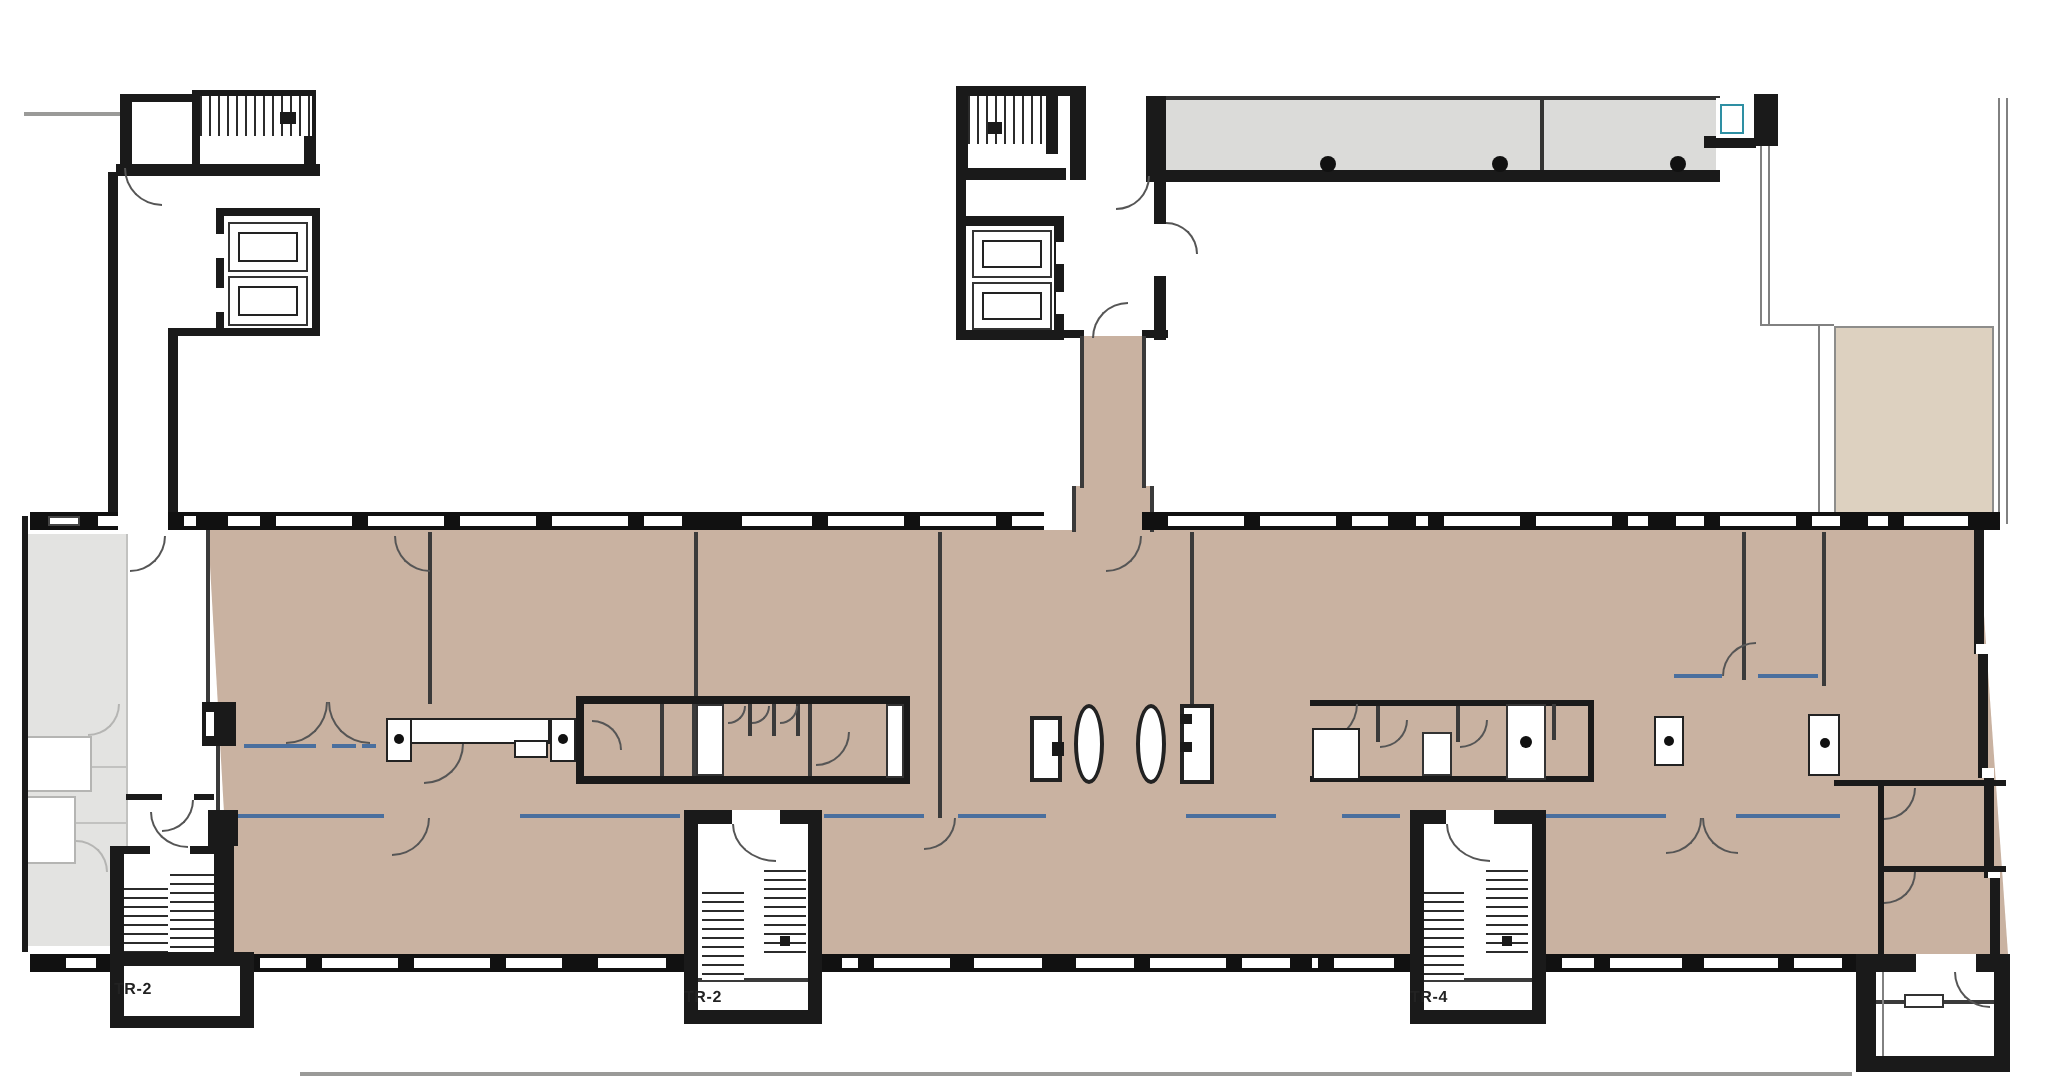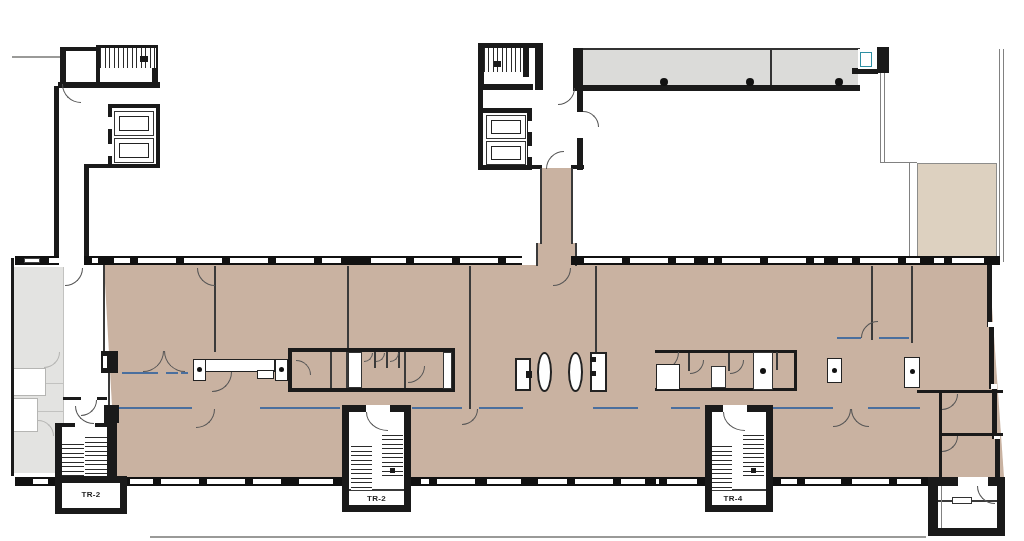--- a/index.html
+++ b/index.html
@@ -32,21 +32,21 @@
   .pw{background:#111}
   .tread-v{background-color:#fff;background-image:repeating-linear-gradient(180deg,#2b2b2b 0 1px,transparent 1px 4.5px)}
   .tread-h{background-color:#fff;background-image:repeating-linear-gradient(90deg,#2b2b2b 0 1px,transparent 1px 4.5px)}
   .arc-tl{border:solid #555;border-width:1.5px 0 0 1.5px;border-top-left-radius:100%;background:transparent}
   .arc-tr{border:solid #555;border-width:1.5px 1.5px 0 0;border-top-right-radius:100%;background:transparent}
   .arc-bl{border:solid #555;border-width:0 0 1.5px 1.5px;border-bottom-left-radius:100%;background:transparent}
   .arc-br{border:solid #555;border-width:0 1.5px 1.5px 0;border-bottom-right-radius:100%;background:transparent}
   .garc-tr{border:solid #b5b5b3;border-width:1px 1px 0 0;border-top-right-radius:100%;background:transparent}
   .garc-br{border:solid #b5b5b3;border-width:0 1px 1px 0;border-bottom-right-radius:100%;background:transparent}
   .lbl{position:absolute;z-index:6;font-size:8px;font-weight:bold;color:#222;
-       text-align:center;letter-spacing:.3px;line-height:12px}
+       text-align:left;letter-spacing:.3px;line-height:12px}
 </style>
 </head>
 <body>
 
 <div class="stage">
   <div class="lbl" style="left:57px;top:489px;width:68px">TR-2</div>
   <div class="lbl" style="left:342px;top:493px;width:69px">TR-2</div>
   <div class="lbl" style="left:705px;top:493px;width:56px">TR-4</div>
 <div class="abs fill-roofgray" style="left: 583px; top: 49px; width: 275px; height: 37px;"></div>
     <div class="abs fill-ltan" style="left: 917px; top: 163px; width: 80px; height: 95px;"></div>

